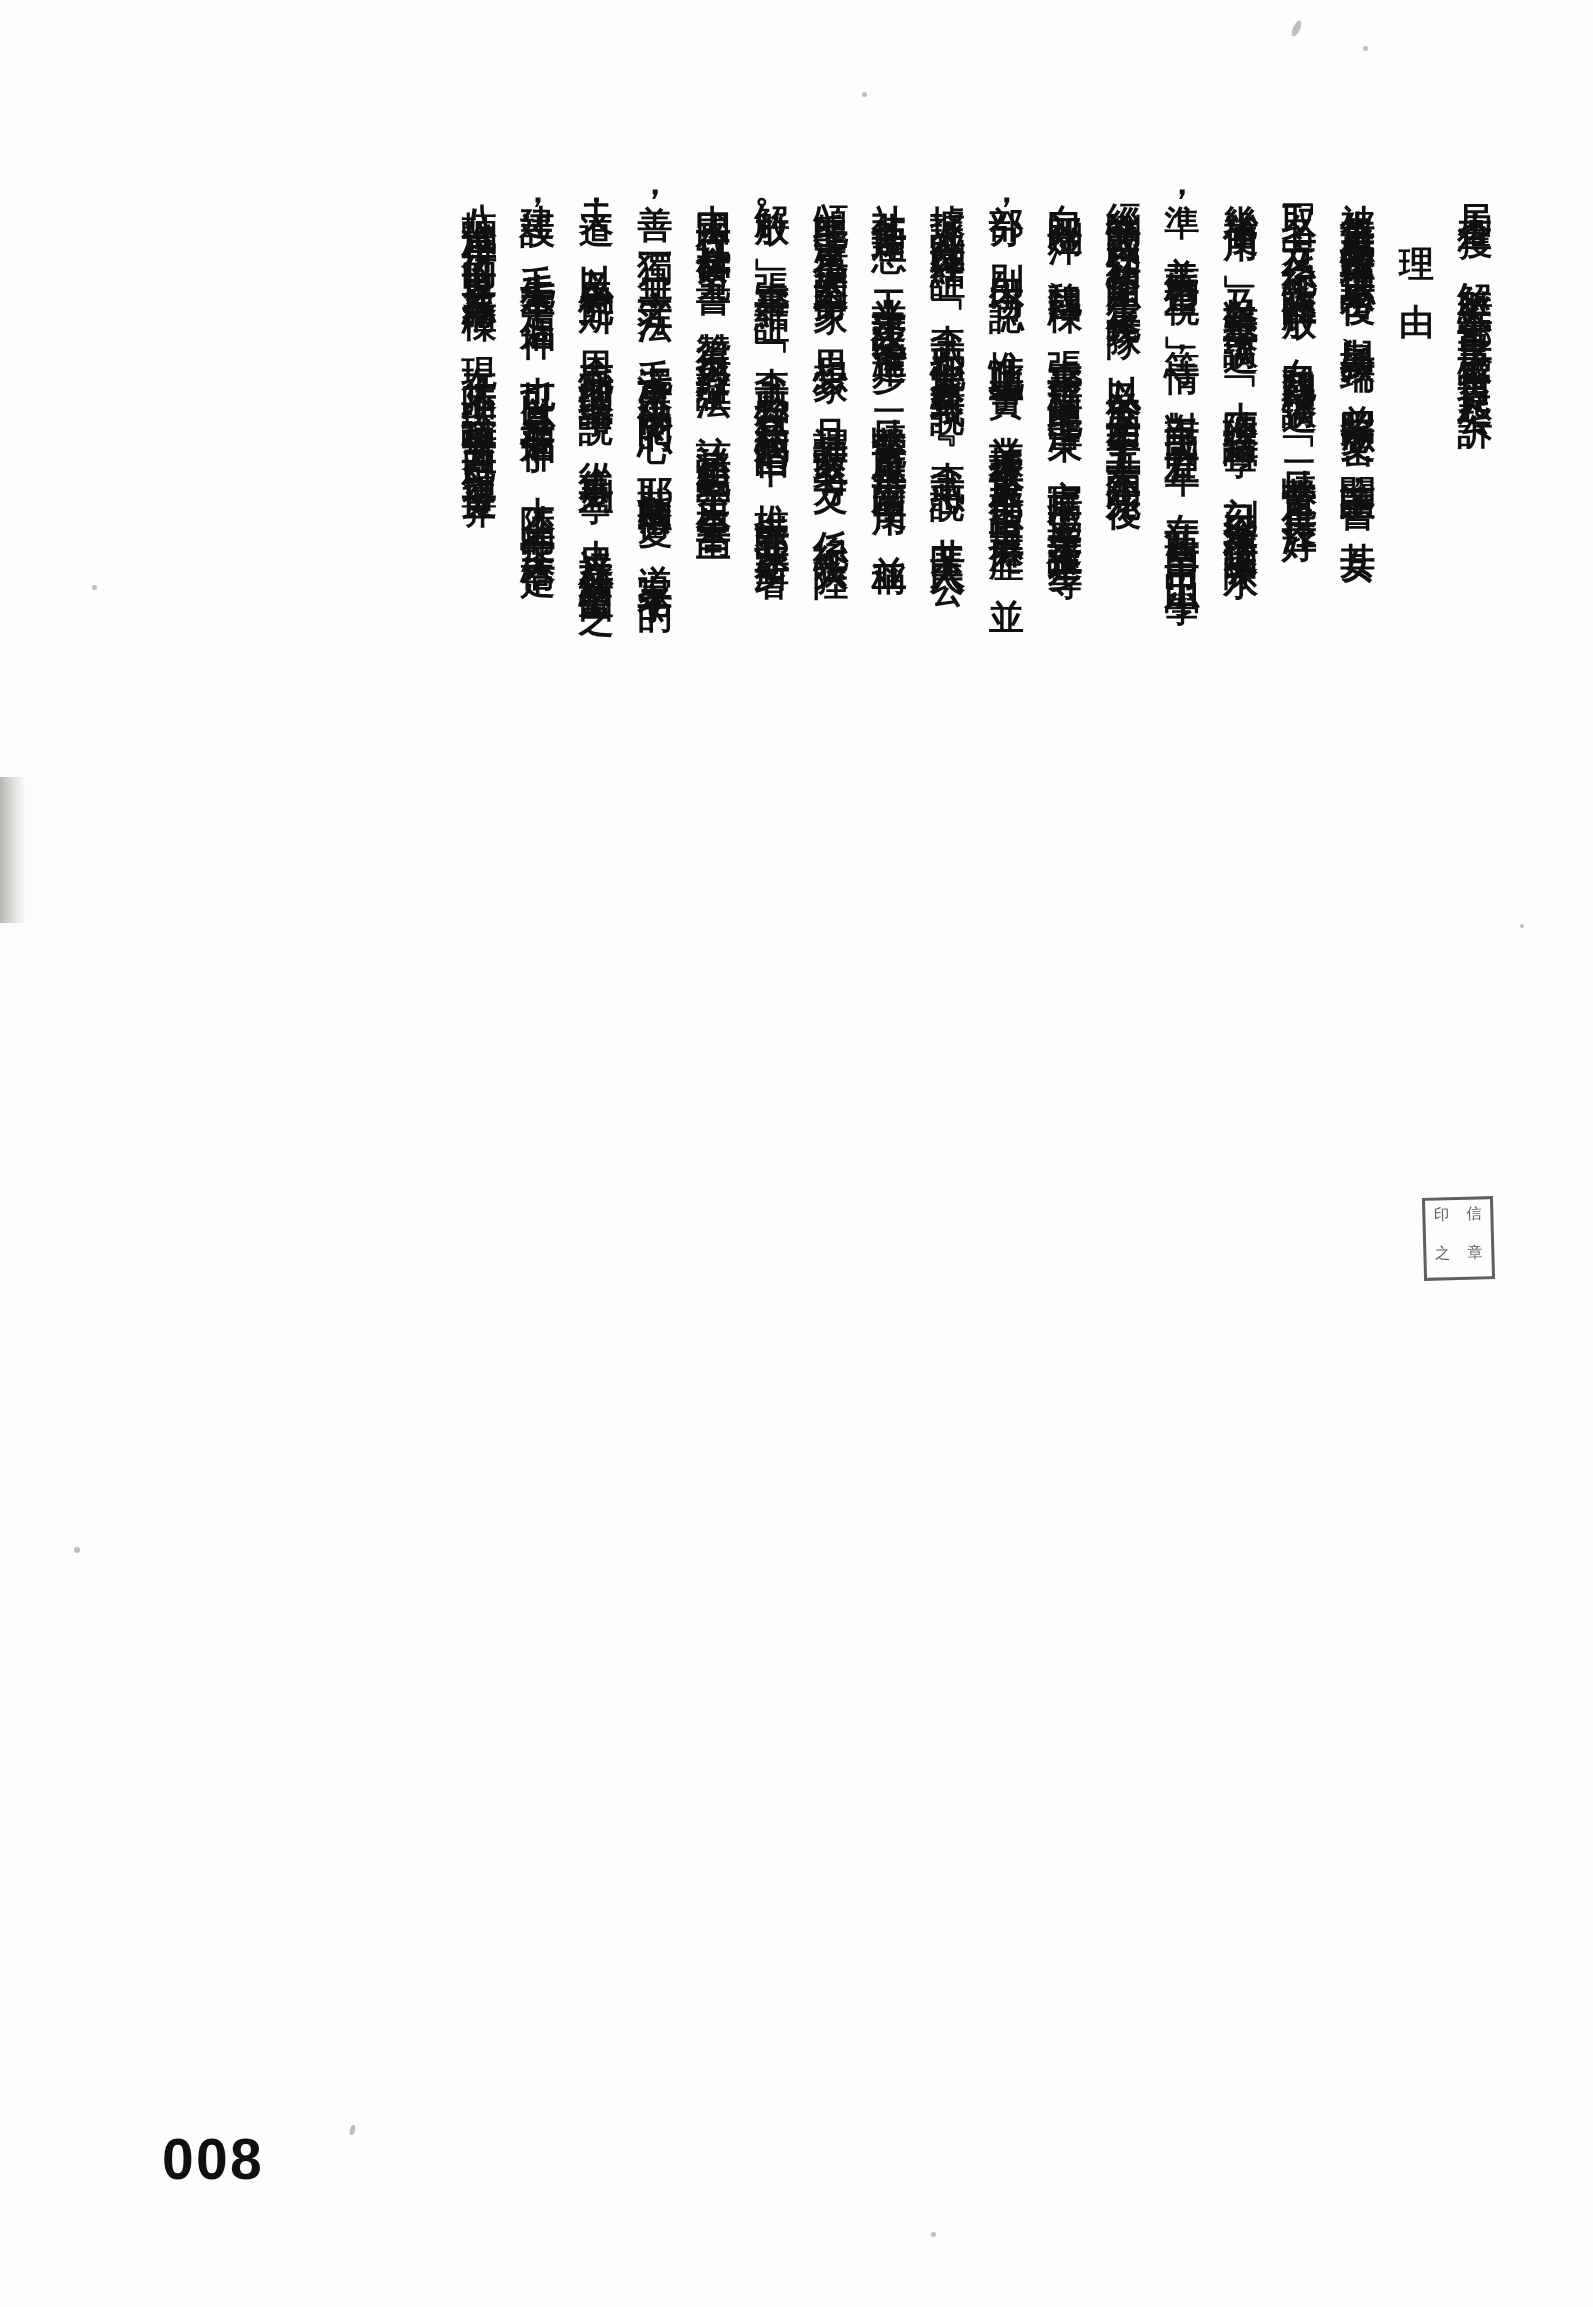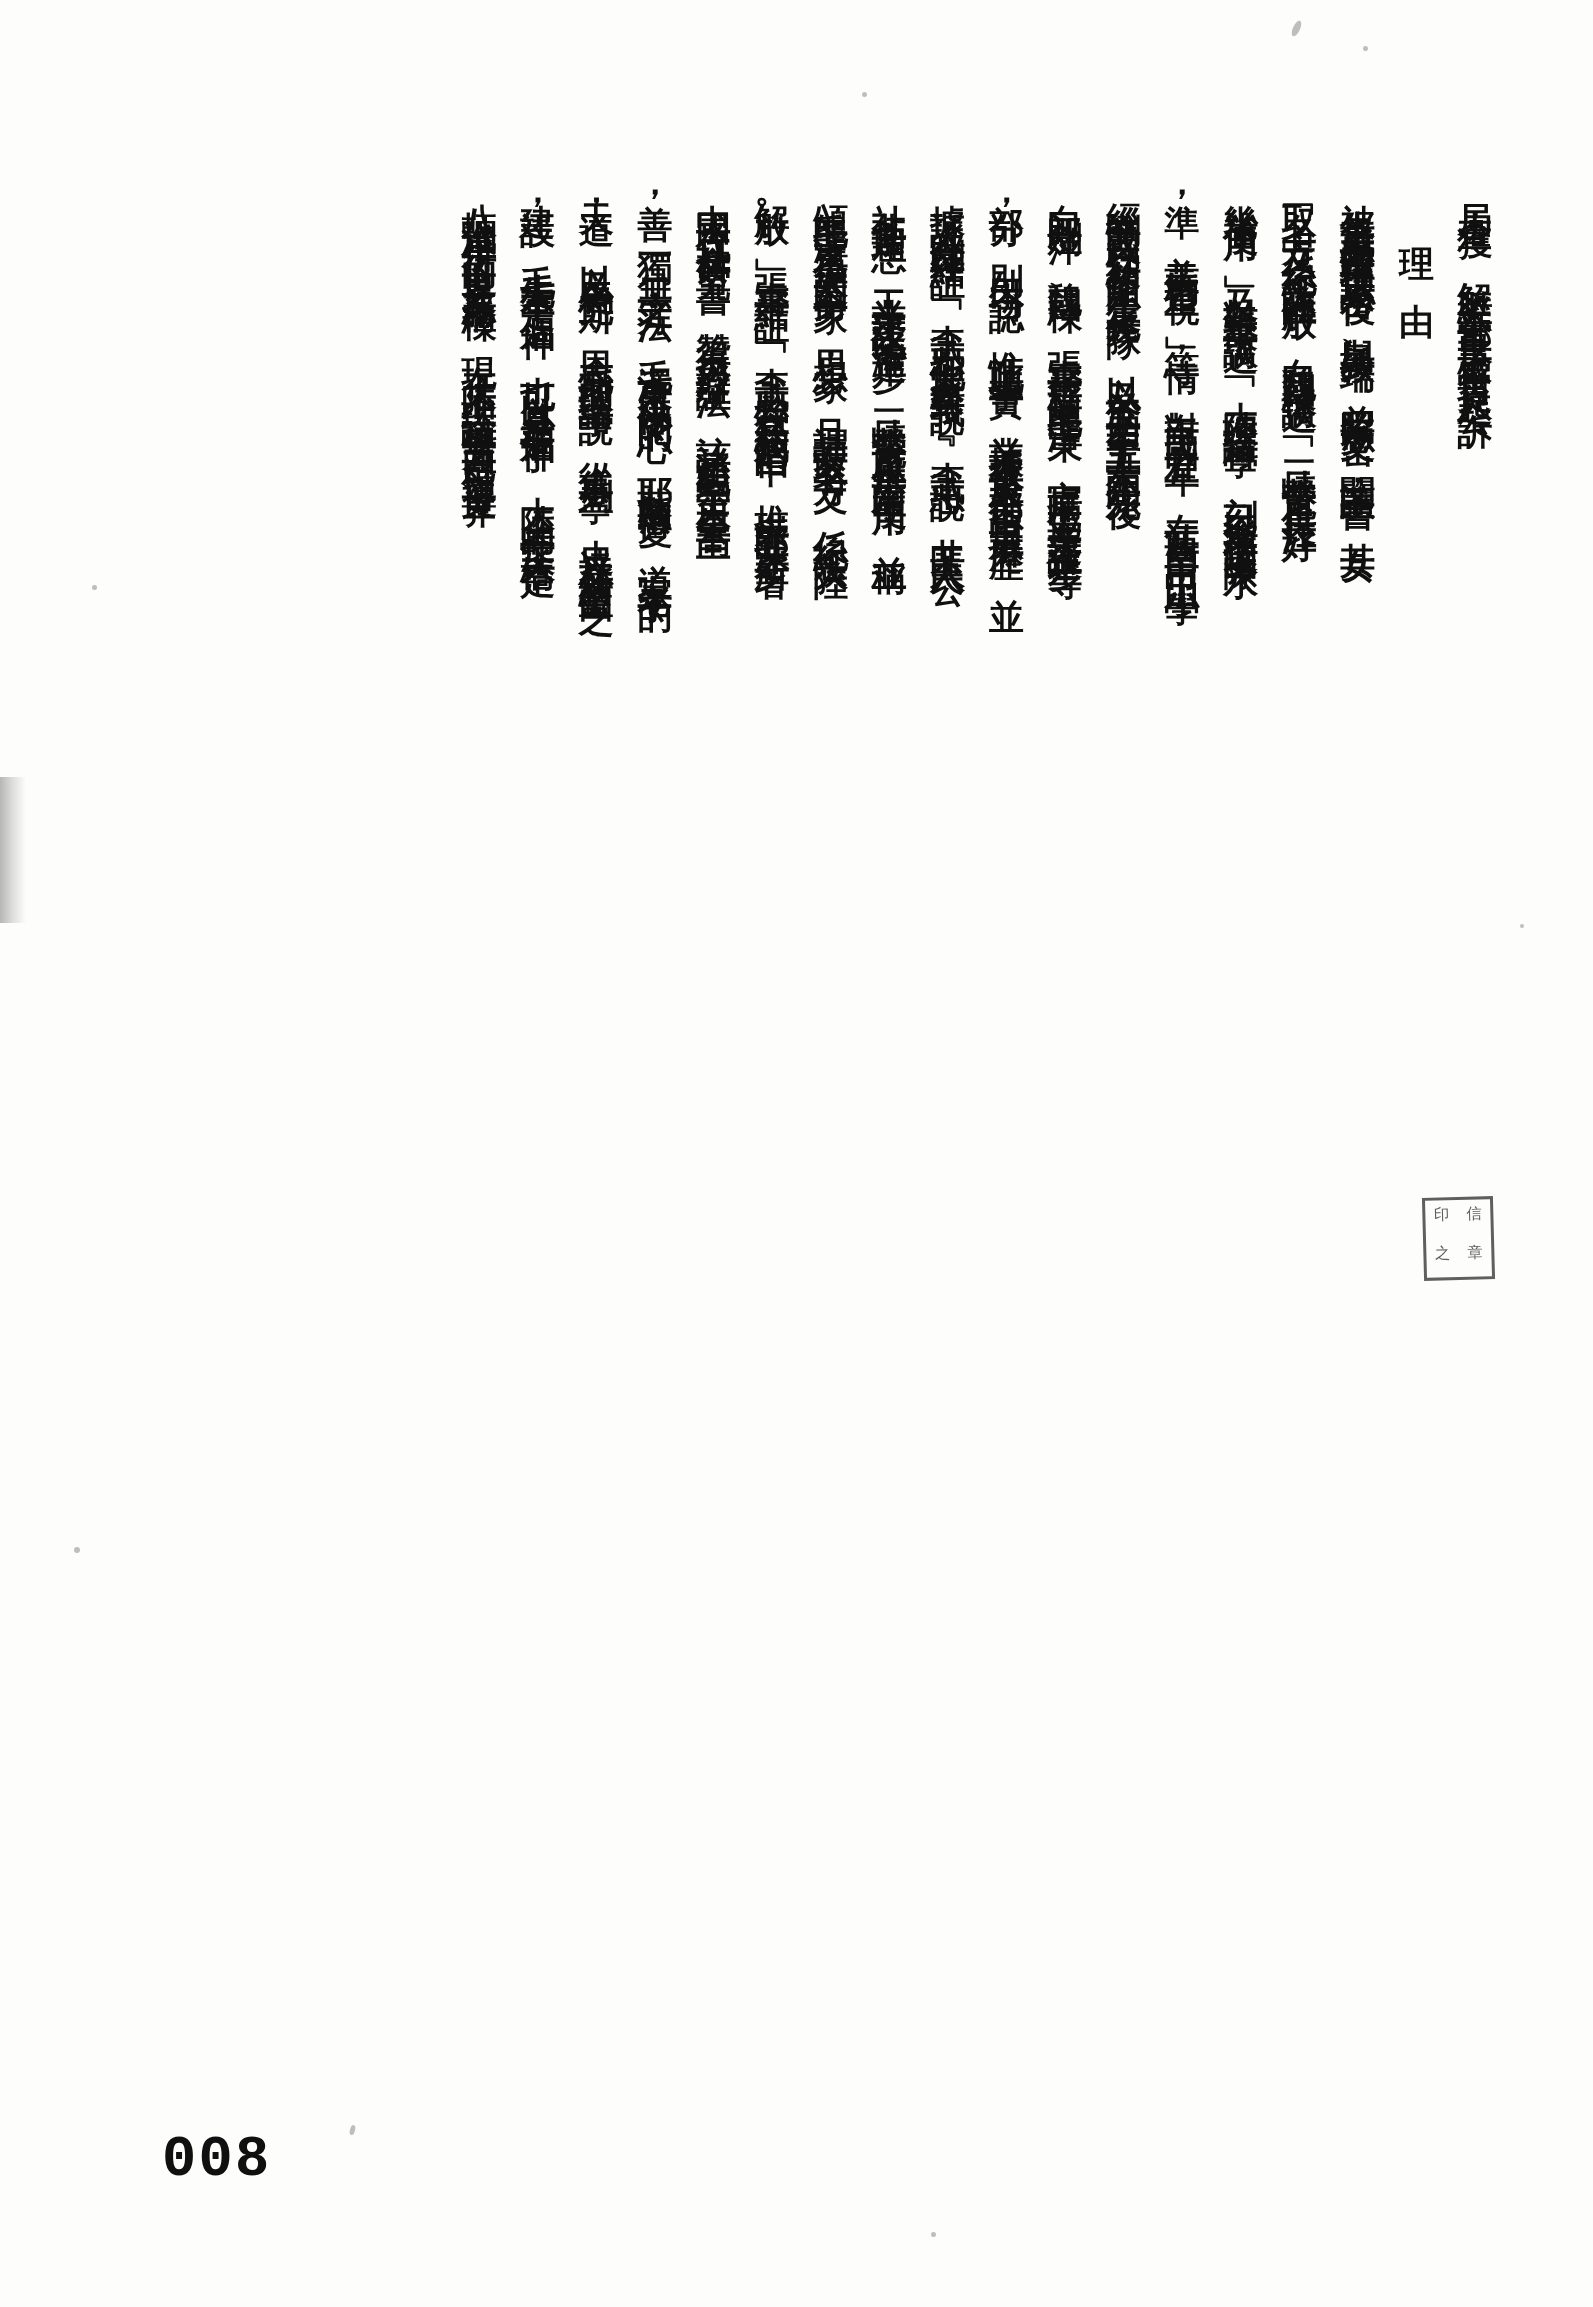--- a/index.html
+++ b/index.html
@@ -111,21 +111,21 @@
 
   
   .page-number {
     position: absolute;
     left: 162px;
     bottom: 115px;
     font-size: 57px;
     font-weight: 700;
     letter-spacing: 2.3px;
     color: #101010;
-    font-family: Liberation Mono, monospace;
+    font-family: Liberation Sans, sans-serif;
   }
 </style>
 </head>
 <body>
 
 <div class="page">
 
   <div class="edge-smudge"></div>
 
   <span class="speckle" style="left:1293px; top:20px; width:7px; height:17px; transform:rotate(25deg);"></span>

